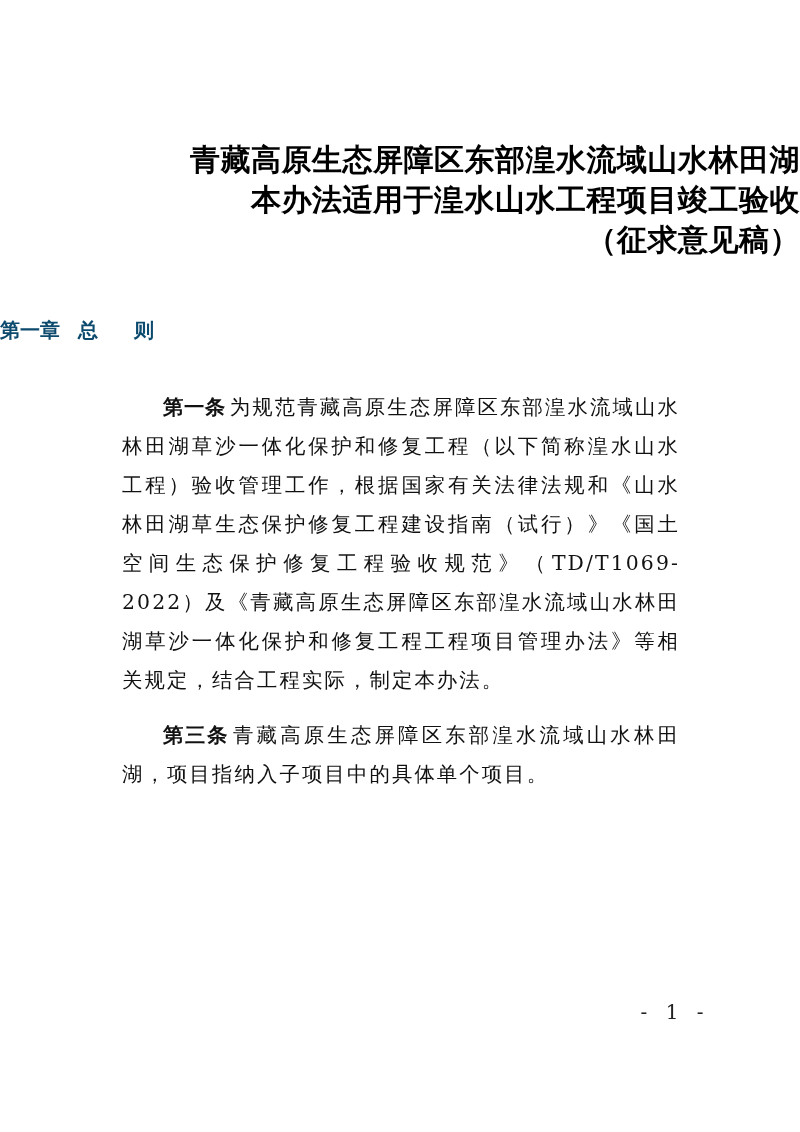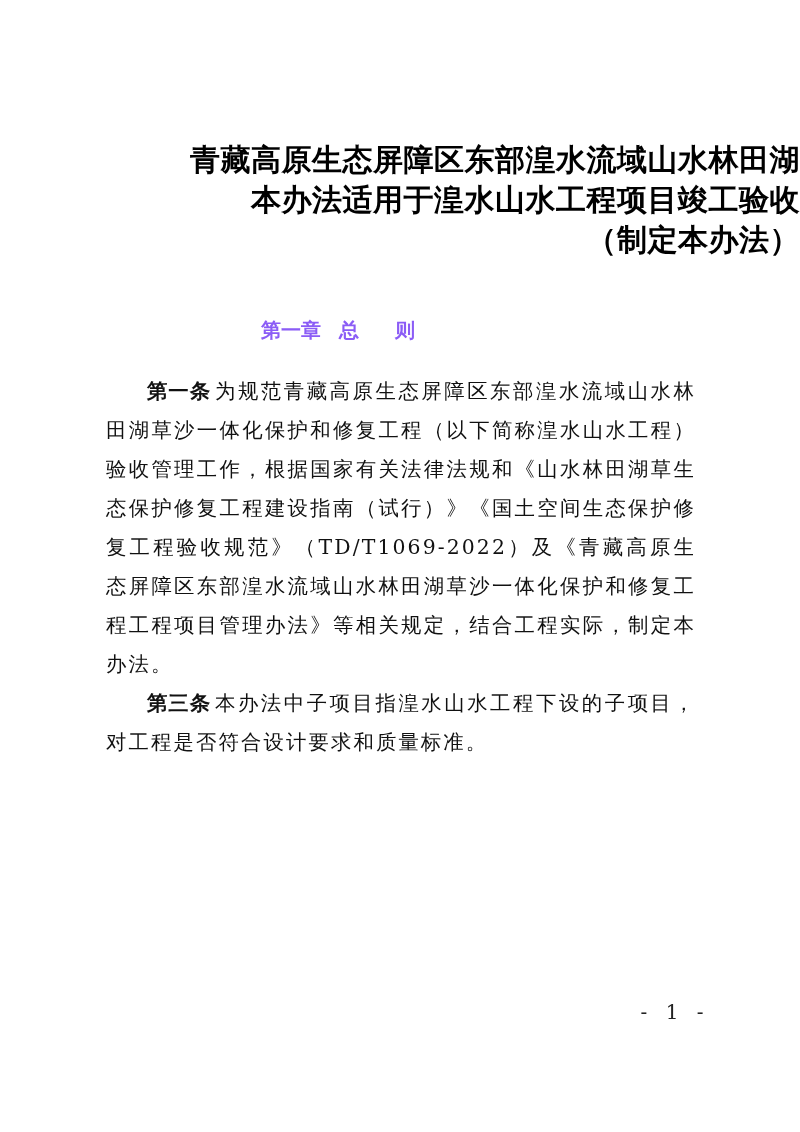--- a/index.html
+++ b/index.html
@@ -1,44 +1,44 @@
 <!DOCTYPE html>
 <html><head>
 <meta charset="utf-8">
 <style>
   html, body { margin: 0; padding: 0; background: #ffffff; }
   body { width: 800px; height: 1132px; position: relative; overflow: hidden; color: #111; }
   .page { position: absolute; left: 0; top: 0; width: 800px; height: 1132px; background: #fff; }
   .title-block { position: absolute; top: 140px; left: 0; width: 800px; text-align: right; }
   .title-line { font-family: "DejaVu Serif", "Liberation Serif", serif; font-weight: bold; font-size: 30px; line-height: 40px; color: #000; letter-spacing: 0.5px; white-space: nowrap; }
-  .chapter { position: absolute; top: 316px; left: 0; width: 676px; text-align: center; font-family: "DejaVu Sans", "Liberation Sans", sans-serif; font-weight: bold; font-size: 20px; line-height: 28px; color: #8b5cf6; }
+  .chapter { position: absolute; top: 316px; left: 0; width: 676px; text-align: left; font-family: "DejaVu Sans", "Liberation Sans", sans-serif; font-weight: bold; font-size: 20px; line-height: 28px; color: #0c4a6e; }
   .chapter .sp { display: inline-block; width: 18px; }
   .body-text { position: absolute; top: 372px; left: 106px; width: 590px; font-family: "DejaVu Serif", "Liberation Serif", serif; font-size: 20.4px; line-height: 39px; color: #111; text-align: justify; letter-spacing: 2.1px; }
-  .para { margin: 0; text-indent: 41px; }
+  .para { margin: 16px; text-indent: 41px; }
   .para .art { font-family: "DejaVu Sans", "Liberation Sans", sans-serif; font-weight: bold; letter-spacing: 0.5px; margin-right: 4px; }
   .page-num { position: absolute; top: 1000px; left: 640px; width: 70px; text-align: center; font-family: "DejaVu Serif", "Liberation Serif", serif; font-size: 20px; color: #222; letter-spacing: 6px; }
 </style>
 </head>
 <body>
 
 <div class="page">
 
   <div class="title-block">
     <div class="title-line">青藏高原生态屏障区东部湟水流域山水林田湖</div>
     <div class="title-line">本办法适用于湟水山水工程项目竣工验收</div>
-    <div class="title-line">（制定本办法）</div>
+    <div class="title-line">（征求意见稿）</div>
   </div>
 
   <div class="chapter">
     <span>第一章</span><span class="sp"></span><span>总</span><span class="sp" style="width:36px"></span><span>则</span>
   </div>
 
   <div class="body-text">
     <p class="para">
       <span class="art">第一条</span><span>为规范青藏高原生态屏障区东部湟水流域山水林田湖草沙一体化保护和修复工程（以下简称湟水山水工程）验收管理工作，根据国家有关法律法规和《山水林田湖草生态保护修复工程建设指南（试行）》《国土空间生态保护修复工程验收规范》（TD/T1069-2022）及《青藏高原生态屏障区东部湟水流域山水林田湖草沙一体化保护和修复工程工程项目管理办法》等相关规定，结合工程实际，制定本办法。</span>
     </p>
     <p class="para">
-      <span class="art">第三条</span><span>本办法中子项目指湟水山水工程下设的子项目，对工程是否符合设计要求和质量标准。</span>
+      <span class="art">第三条</span><span>青藏高原生态屏障区东部湟水流域山水林田湖，项目指纳入子项目中的具体单个项目。</span>
     </p>
   </div>
 
   <div class="page-num">- 1 -</div>
 </div>
 
 </body></html>

